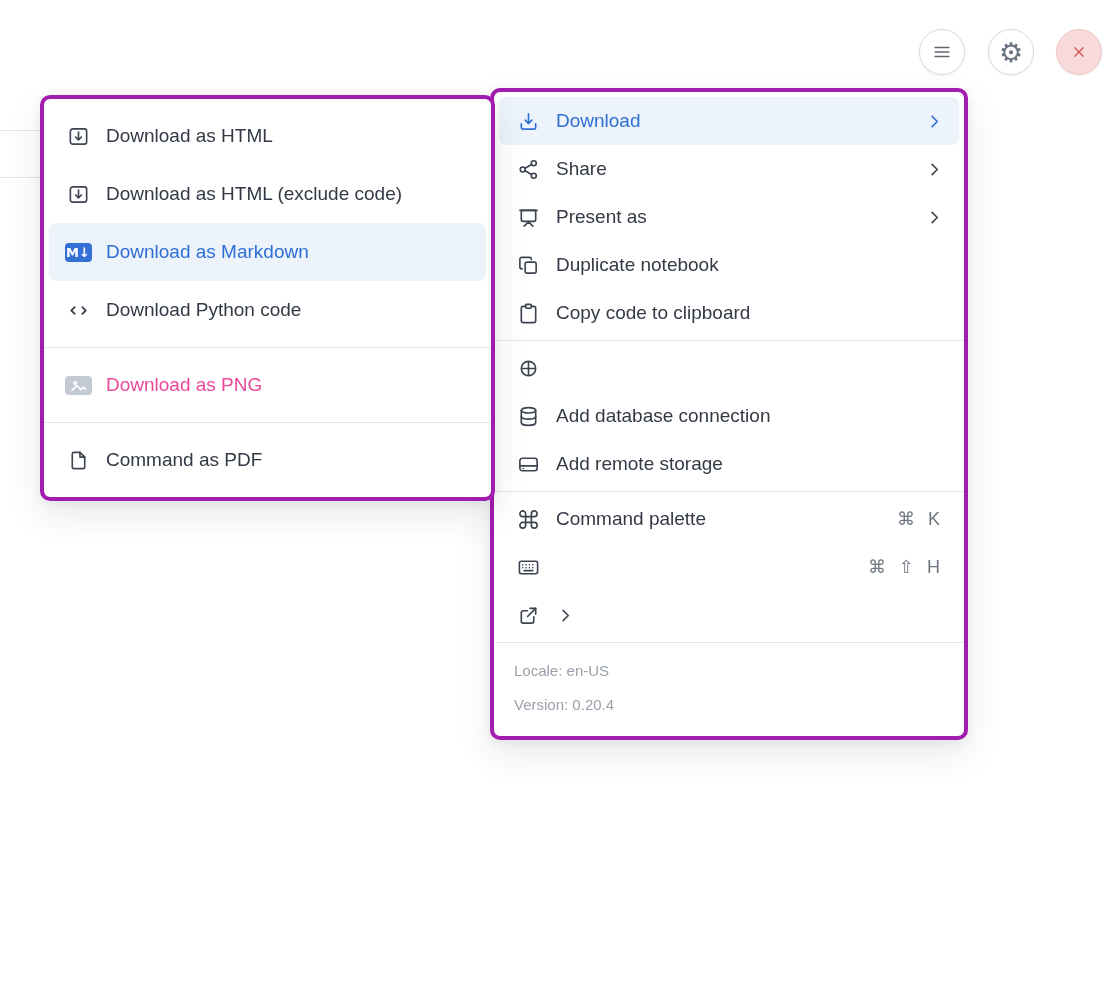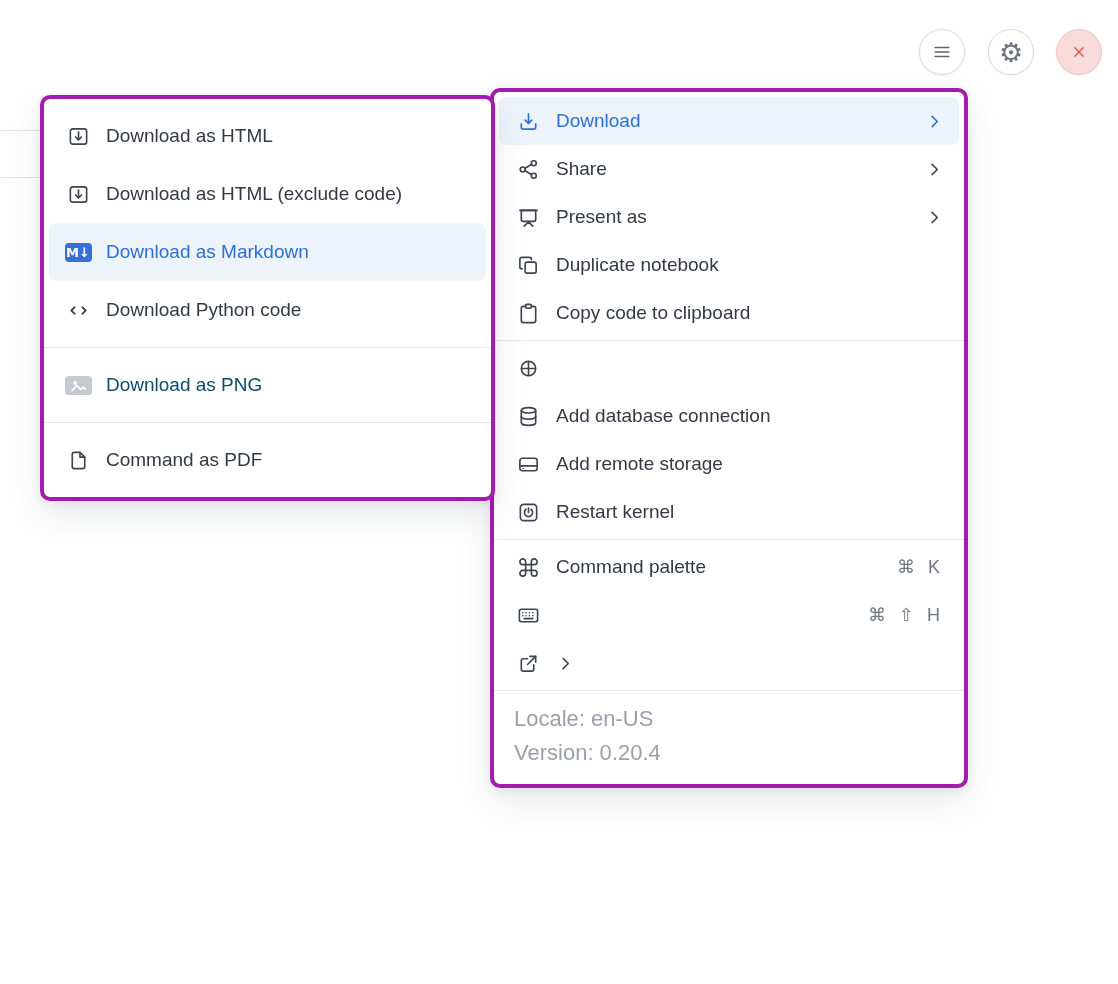--- a/index.html
+++ b/index.html
@@ -36,27 +36,27 @@
     margin:0 5px; padding:0 15px; border-radius:7px;
     font-size:19px; cursor:pointer; color:#333a45;
   }
   .submenu .row { height:58px; }
   .row .icon { width:28px; flex:none; display:flex; justify-content:center; align-items:center; margin-right:14px; color:#3d4450; }
   .row .label { flex:1; white-space:nowrap; }
   .row .chev { display:flex; color:#3d4450; }
   .row .shortcut { margin-left:auto; color:#6f7680; font-size:18px; letter-spacing:4px; white-space:nowrap; }
   .row.hl { background:#ecf3fb; color:#2f6fd4; }
   .row.hl .icon, .row.hl .chev { color:#2f6fd4; }
-  .row.disabled { color:#0c4a6e; cursor:default; }
+  .row.disabled { color:#ec4899; cursor:default; }
   .row.disabled .icon { color:#a8aeb9; }
 
   .divider { height:1px; background:#e7e8ea; margin:3px 0; }
   .submenu .divider { margin:8px 0; }
 
-  .menu-footer { padding:8px 20px 10px; font-size:22px; color:#9aa1ab; line-height:34px; }
+  .menu-footer { padding:8px 20px 10px; font-size:15px; color:#9aa1ab; line-height:34px; }
 
   svg.ic { fill:none; stroke:currentColor; stroke-width:1.7; stroke-linecap:round; stroke-linejoin:round; display:block; }
 
   .badge {
     width:27px; height:19px; border-radius:4px; background:#3470d6;
     color:#fff; font-size:13px; font-weight:bold;
     display:flex; align-items:center; justify-content:center;
     font-family:"DejaVu Sans",sans-serif; line-height:1;
   }
   .badge.gray { background:#c4cad3; }
@@ -182,30 +182,20 @@
     <span class="icon">
       <svg class="ic" width="23" height="23" viewBox="0 0 24 24">
           <rect x="3" y="5.5" width="18" height="13" rx="2.5"></rect>
           <path d="M3 13.5h18"></path>
           <path d="M6.5 16.2h.01"></path>
         </svg>
     </span>
     <span class="label">Add remote storage</span>
   </div>
 
-  <div class="row">
-    <span class="icon">
-      <svg class="ic" width="23" height="23" viewBox="0 0 24 24">
-          <rect x="3.5" y="3.5" width="17" height="17" rx="3.5"></rect>
-          <path d="M12 7.5V12"></path>
-          <path d="M9.3 8.6a4.3 4.3 0 1 0 5.4 0"></path>
-        </svg>
-    </span>
-    <span class="label">Restart kernel</span>
-  </div>
 
   <div class="divider"></div>
 
   <div class="row">
     <span class="icon">
       <svg class="ic" width="23" height="23" viewBox="0 0 24 24">
           <path d="M15 6v12a3 3 0 1 0 3-3H6a3 3 0 1 0 3 3V6a3 3 0 1 0-3 3h12a3 3 0 1 0-3-3"></path>
         </svg>
     </span>
     <span class="label">Command palette</span>

